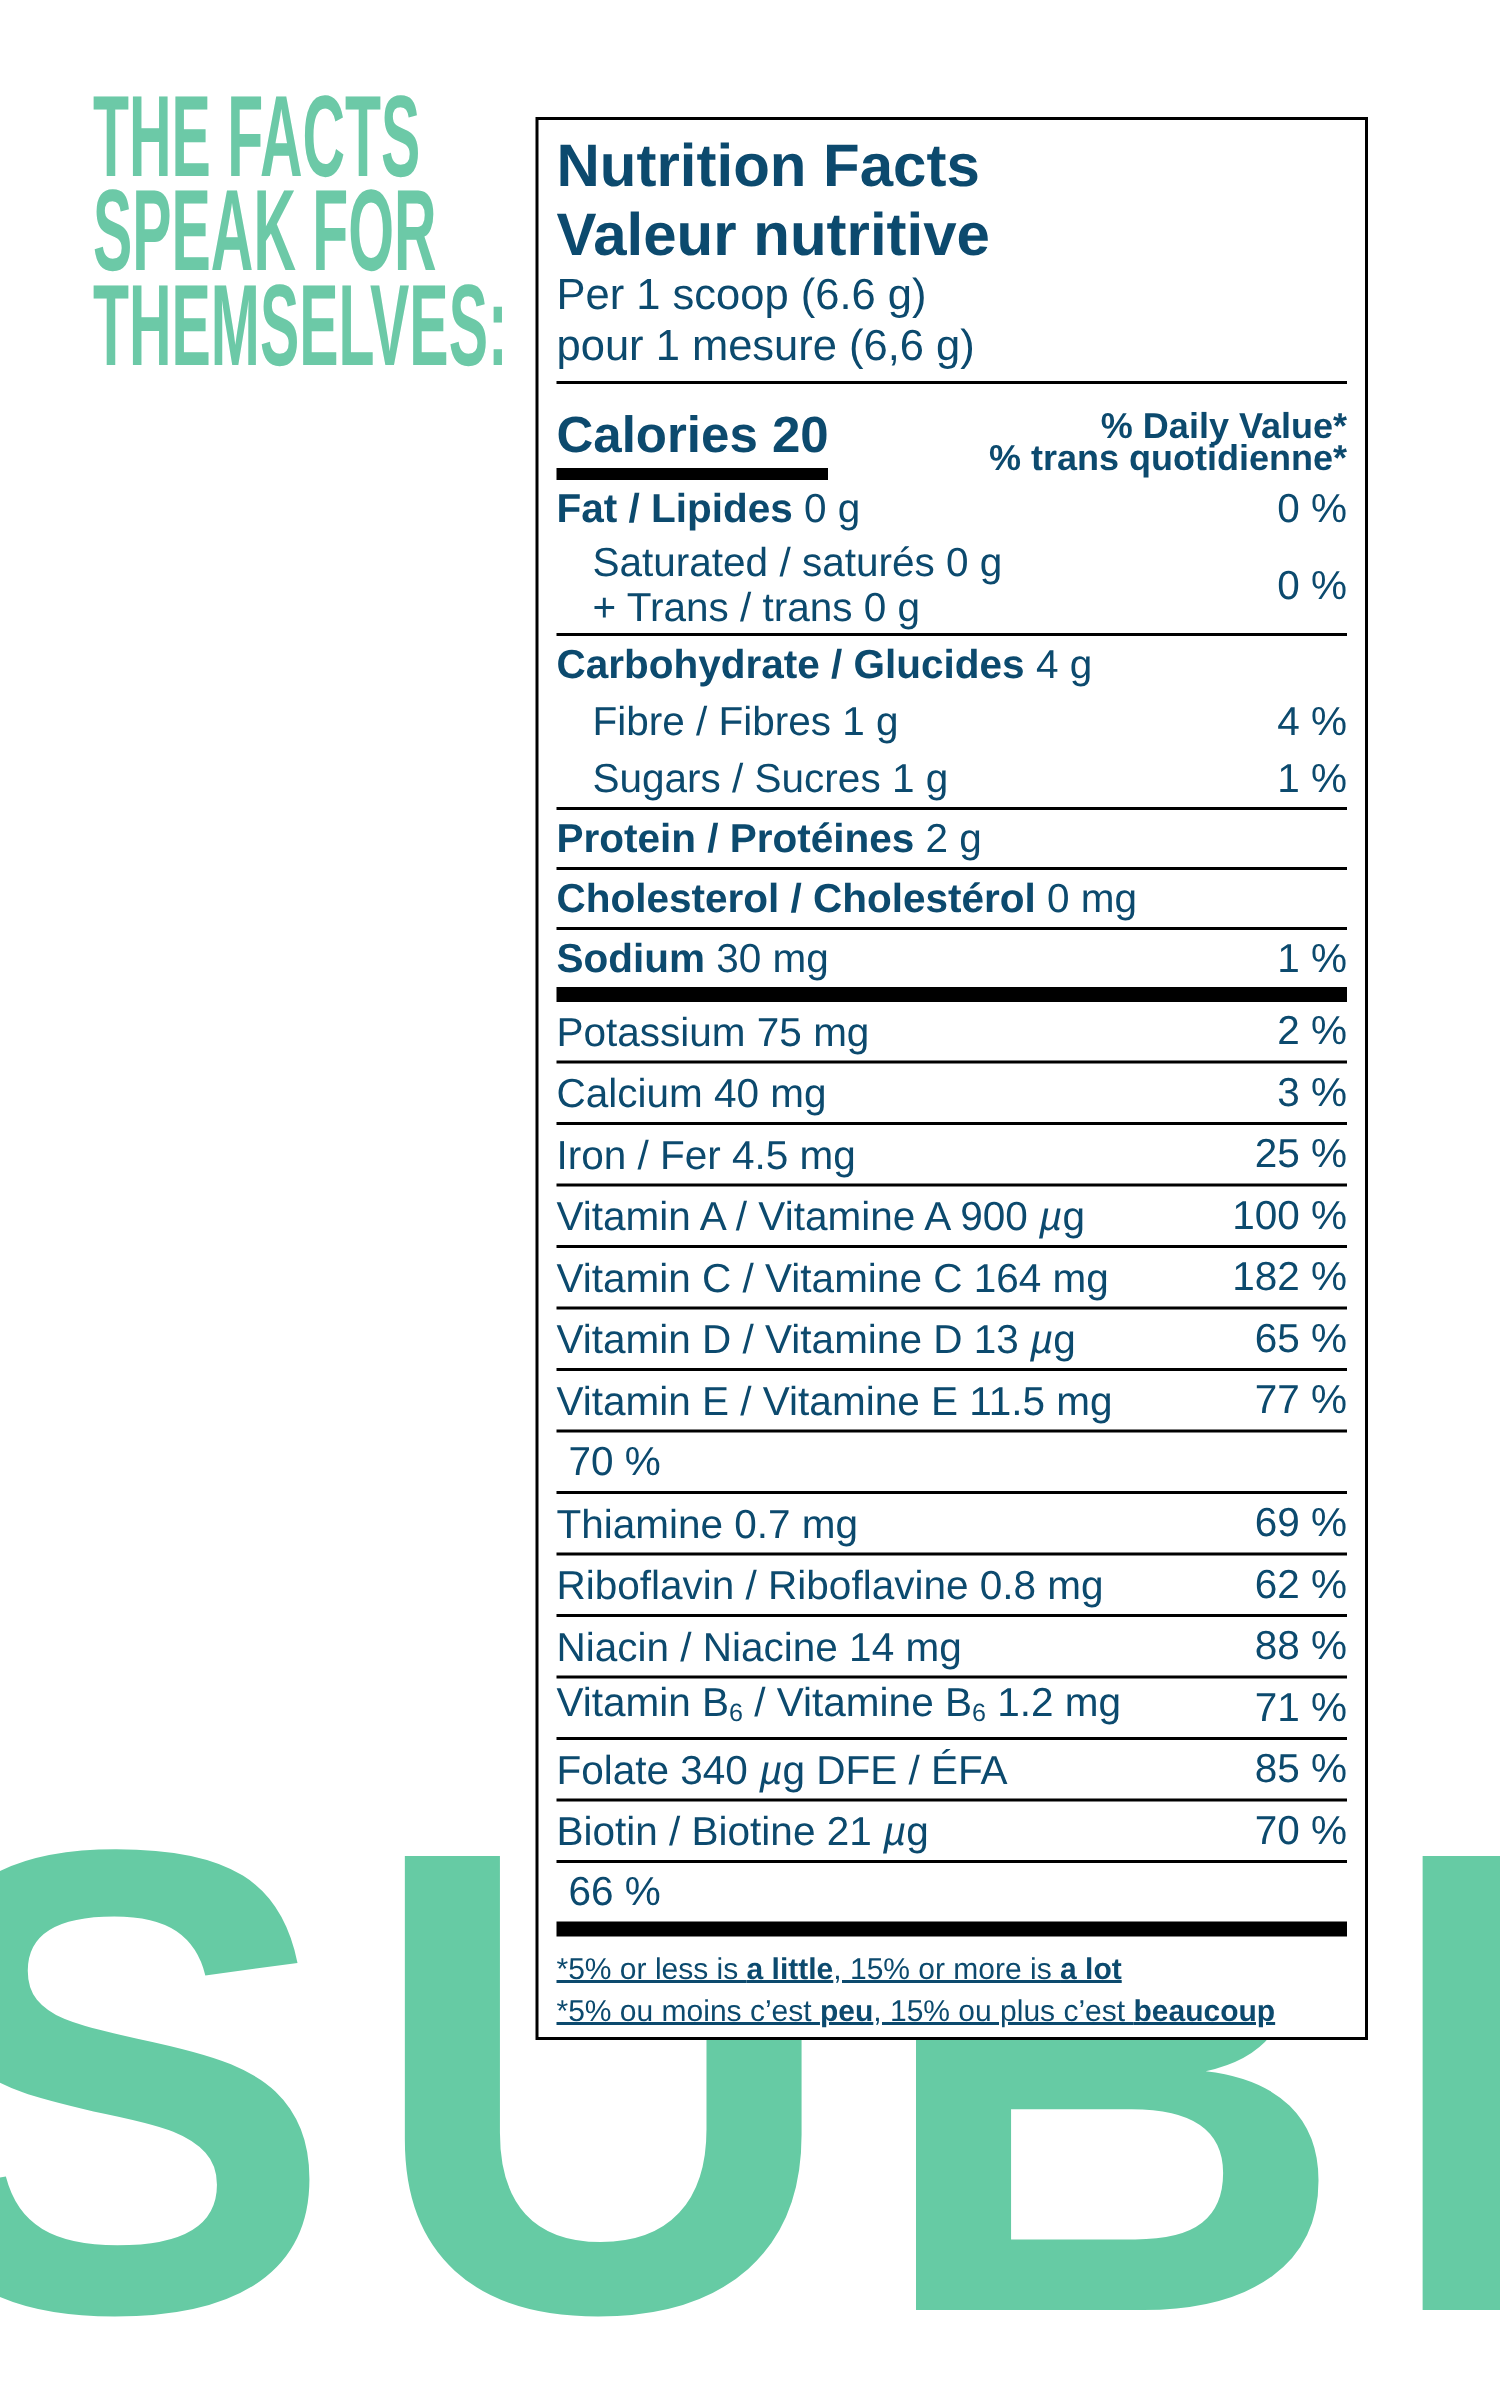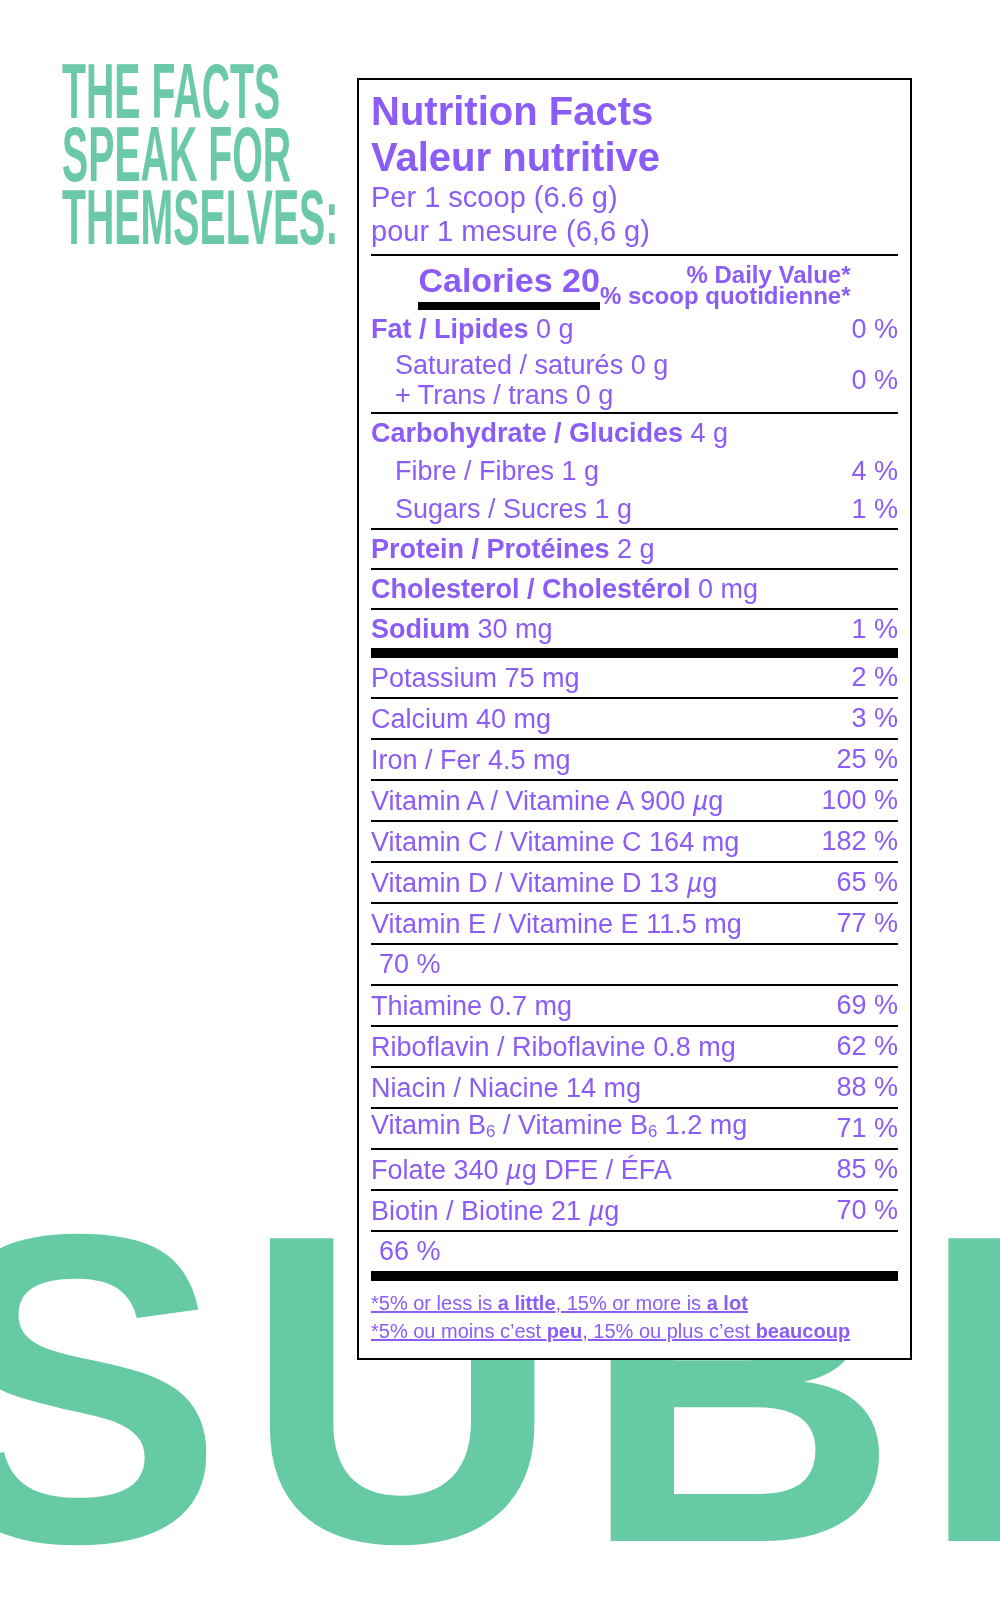--- a/index.html
+++ b/index.html
@@ -21,26 +21,26 @@
     position:absolute; left:62px; top:60px; z-index:1;
     font-weight:bold; font-size:77px; line-height:63px;
     letter-spacing:0px; color:var(--headline-color,#6cc9a7);
     transform:scaleX(0.51); transform-origin:left top; white-space:nowrap;
   }
   
   .nft {
     position:absolute; left:357px; top:78px; z-index:2;
     width:555px; height:1282px;
     background:#fff; border:2px solid #000;
-    padding:8px 12px; color:#8b5cf6;
+    padding:8px 12px; color:#0c4a6e;
   }
   .nft-title { font-weight:bold; font-size:40px; line-height:46px; }
   .nft-serving { font-size:29px; line-height:34px; }
   .hr-top { height:2px; background:#000; margin-top:6px; }
-  .cal-row { display:flex; justify-content:center; margin-top:6px; }
+  .cal-row { display:flex; justify-content:space-between; margin-top:16px; }
   .cal-text { font-weight:bold; font-size:34px; line-height:36px; }
   .cal-bar { height:8px; background:#000; margin-top:4px; }
   .cal-right { text-align:right; font-weight:bold; font-size:24px; line-height:21px; padding-top:2px; }
   
   .row { display:flex; justify-content:space-between; align-items:center; height:38px; }
   .row.sect2 { height:39px; }
   .row.multi { height:64px; }
   .row-label { font-size:27px; line-height:30px; }
   .row.indent .row-label { padding-left:24px; }
   .row-dv { font-size:27px; white-space:nowrap; padding-left:8px; }
@@ -74,21 +74,21 @@
 
     <div class="hr-top"></div>
 
     <div class="cal-row">
       <div class="cal-left">
         <div class="cal-text">Calories 20</div>
         <div class="cal-bar"></div>
       </div>
       <div class="cal-right">
         <div>% Daily Value*</div>
-        <div>% scoop quotidienne*</div>
+        <div>% trans quotidienne*</div>
       </div>
     </div>
 
     <div id="items">
         <div class="row">
           <div class="row-label">
             <div class="line"><span class="seg-b">Fat / Lipides</span><span> 0 g</span></div>
           </div>
           <div class="row-dv">0 %</div>
         </div>

